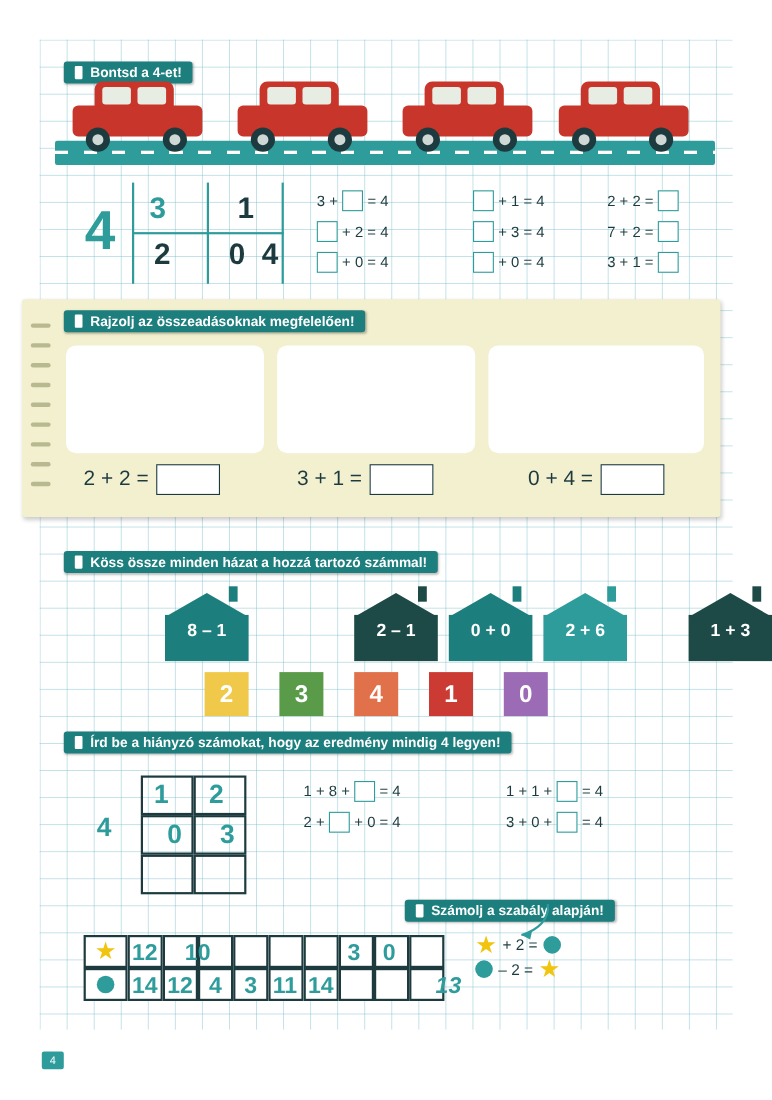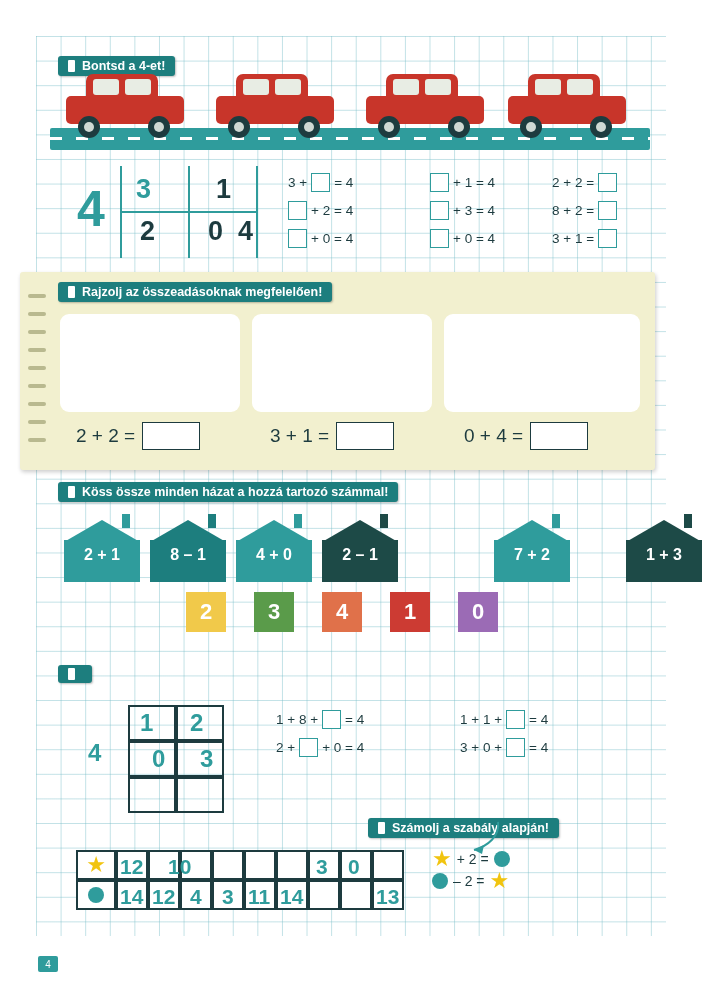--- a/index.html
+++ b/index.html
@@ -85,21 +85,21 @@
   }
   .spiral{position:absolute;left:8px;top:22px;width:18px;height:160px;}
   .spiral i{position:absolute;left:0;width:18px;height:4px;background:#b9b98f;border-radius:2px;}
   .drawbox{
     position:absolute;top:42px;width:180px;height:98px;background:#ffffff;border-radius:9px;
   }
   .sumline{position:absolute;top:150px;font-size:19px;color:#1d3b3f;display:flex;align-items:center;gap:7px;}
   .ansbox{display:inline-block;width:56px;height:26px;background:#ffffff;border:1.5px solid #1d3b3f;}
 
   
-  #sec-houses{position:absolute;left:40px;top:482px;width:620px;height:160px;}
+  #sec-houses{position:absolute;left:40px;top:501px;width:620px;height:160px;}
   .house{position:absolute;top:38px;width:76px;height:62px;}
   .house .roof{
     position:absolute;left:0;top:0;width:0;height:0;
     border-left:38px solid transparent;border-right:38px solid transparent;
   }
   .house .wall{position:absolute;left:0;top:20px;width:76px;height:42px;}
   .house .chim{position:absolute;right:10px;top:-6px;width:8px;height:14px;}
   .house .lbl{
     position:absolute;left:0;top:26px;width:76px;text-align:center;
     color:#ffffff;font-size:16px;font-weight:bold;
@@ -225,21 +225,21 @@
         <span>+ 0 = 4</span>
       </div>
     </div>
 
     <div class="eqcol" style="left:512px;top:120px;">
       <div class="eqrow">
         <span>2 + 2 =</span>
         <span class="bx"></span>
       </div>
       <div class="eqrow">
-        <span>8 + 2 =</span>
+        <span>7 + 2 =</span>
         <span class="bx"></span>
       </div>
       <div class="eqrow">
         <span>3 + 1 =</span>
         <span class="bx"></span>
       </div>
     </div>
   </div>
 
   <div id="sec-draw">
@@ -265,61 +265,55 @@
     <div class="drawbox" style="left:424px;width:196px;"></div>
 
     <div class="sumline" style="left:56px;">
       <span>2 + 2 =</span>
       <span class="ansbox"></span>
     </div>
     <div class="sumline" style="left:250px;">
       <span>3 + 1 =</span>
       <span class="ansbox"></span>
     </div>
-    <div class="sumline" style="left:444px;">
+    <div class="sumline" style="left:460px;">
       <span>0 + 4 =</span>
       <span class="ansbox"></span>
     </div>
   </div>
 
   <div id="sec-houses">
     <div class="band" style="left:18px;top:0px;">
       <span class="tick"></span>
       <span class="yellow">Köss össze minden házat a hozzá tartozó számmal!</span>
     </div>
 
-    <div class="house" style="left:24px;">
-      <div class="chim" style="background:#2f9c9c;"></div>
-      <div class="roof" style="border-bottom:22px solid #2f9c9c;"></div>
-      <div class="wall" style="background:#2f9c9c;"></div>
-      <div class="lbl">2 + 1</div>
-    </div>
     <div class="house" style="left:110px;">
       <div class="chim" style="background:#1d7e7e;"></div>
       <div class="roof" style="border-bottom:22px solid #1d7e7e;"></div>
       <div class="wall" style="background:#1d7e7e;"></div>
       <div class="lbl">8 – 1</div>
     </div>
-    <div class="house" style="left:196px;">
-      <div class="chim" style="background:#2f9c9c;"></div>
-      <div class="roof" style="border-bottom:22px solid #2f9c9c;"></div>
-      <div class="wall" style="background:#2f9c9c;"></div>
-      <div class="lbl">4 + 0</div>
-    </div>
     <div class="house" style="left:282px;">
       <div class="chim" style="background:#1d4a47;"></div>
       <div class="roof" style="border-bottom:22px solid #1d4a47;"></div>
       <div class="wall" style="background:#1d4a47;"></div>
       <div class="lbl">2 – 1</div>
     </div>
+    <div class="house" style="left:368px;">
+      <div class="chim" style="background:#1d7e7e;"></div>
+      <div class="roof" style="border-bottom:22px solid #1d7e7e;"></div>
+      <div class="wall" style="background:#1d7e7e;"></div>
+      <div class="lbl">0 + 0</div>
+    </div>
     <div class="house" style="left:454px;">
       <div class="chim" style="background:#2f9c9c;"></div>
       <div class="roof" style="border-bottom:22px solid #2f9c9c;"></div>
       <div class="wall" style="background:#2f9c9c;"></div>
-      <div class="lbl">7 + 2</div>
+      <div class="lbl">2 + 6</div>
     </div>
     <div class="house" style="left:540px;margin-left:46px;">
       <div class="chim" style="background:#1d4a47;"></div>
       <div class="roof" style="border-bottom:22px solid #1d4a47;"></div>
       <div class="wall" style="background:#1d4a47;"></div>
       <div class="lbl">1 + 3</div>
     </div>
 
     <div class="numsq" style="left:146px;background:#f1c94a;">
       <span>2</span>
@@ -334,20 +328,21 @@
       <span>1</span>
     </div>
     <div class="numsq" style="left:418px;background:#9b6bb5;">
       <span>0</span>
     </div>
   </div>
 
   <div id="sec-missing">
     <div class="band" style="left:18px;top:0px;">
       <span class="tick"></span>
+      <span class="yellow">Írd be a hiányzó számokat, hogy az eredmény mindig 4 legyen!</span>
     </div>
 
     <div class="mnum" style="left:48px;top:76px;">4</div>
 
     <div class="msq" style="left:88px;top:40px;width:48px;height:36px;"></div>
     <div class="msq" style="left:136px;top:40px;width:48px;height:36px;"></div>
     <div class="msq" style="left:88px;top:76px;width:48px;height:36px;"></div>
     <div class="msq" style="left:136px;top:76px;width:48px;height:36px;"></div>
     <div class="msq" style="left:88px;top:112px;width:48px;height:36px;"></div>
     <div class="msq" style="left:136px;top:112px;width:48px;height:36px;"></div>
@@ -419,21 +414,21 @@
     <div class="rcell" style="left:268px;top:62px;width:32px;height:30px;"></div>
     <div class="rcell" style="left:300px;top:62px;width:32px;height:30px;"></div>
     <div class="rcell" style="left:332px;top:62px;width:32px;height:30px;"></div>
 
     <div class="rnum" style="left:80px;top:68px;">14</div>
     <div class="rnum" style="left:112px;top:68px;">12</div>
     <div class="rnum" style="left:150px;top:68px;">4</div>
     <div class="rnum" style="left:182px;top:68px;">3</div>
     <div class="rnum" style="left:208px;top:68px;">11</div>
     <div class="rnum" style="left:240px;top:68px;">14</div>
-    <div class="rnum" style="left:336px;top:68px;">13</div>
+    <div class="rnum" style="left:356px;top:68px;font-style:italic;">13</div>
 
     <div style="position:absolute;left:392px;top:30px;font-size:14px;color:#1d3b3f;">
       <div style="display:flex;align-items:center;gap:5px;height:22px;">
         <span class="star">★</span>
         <span>+ 2 =</span>
         <span class="dot"></span>
       </div>
       <div style="display:flex;align-items:center;gap:5px;height:22px;">
         <span class="dot"></span>
         <span>– 2 =</span>

